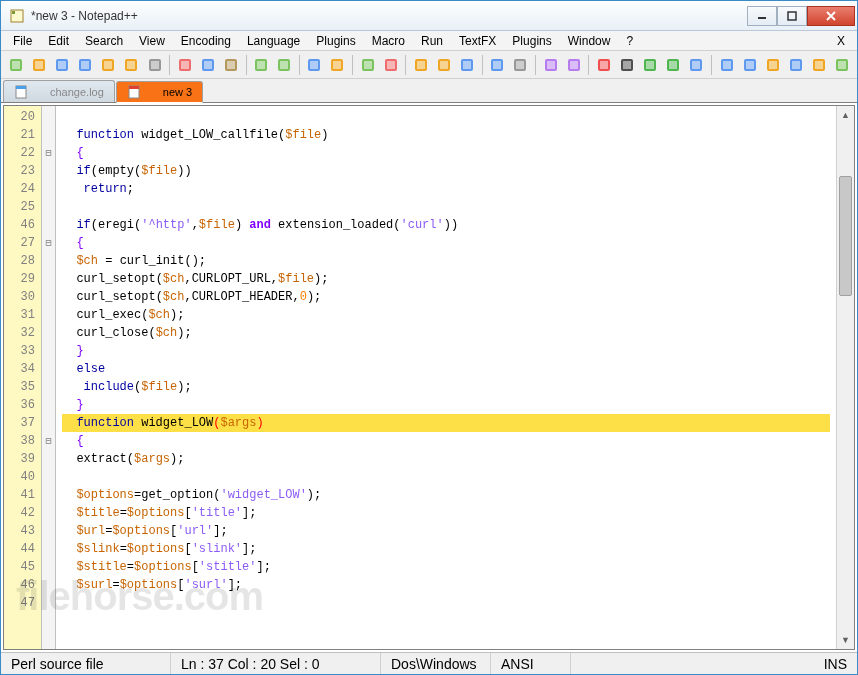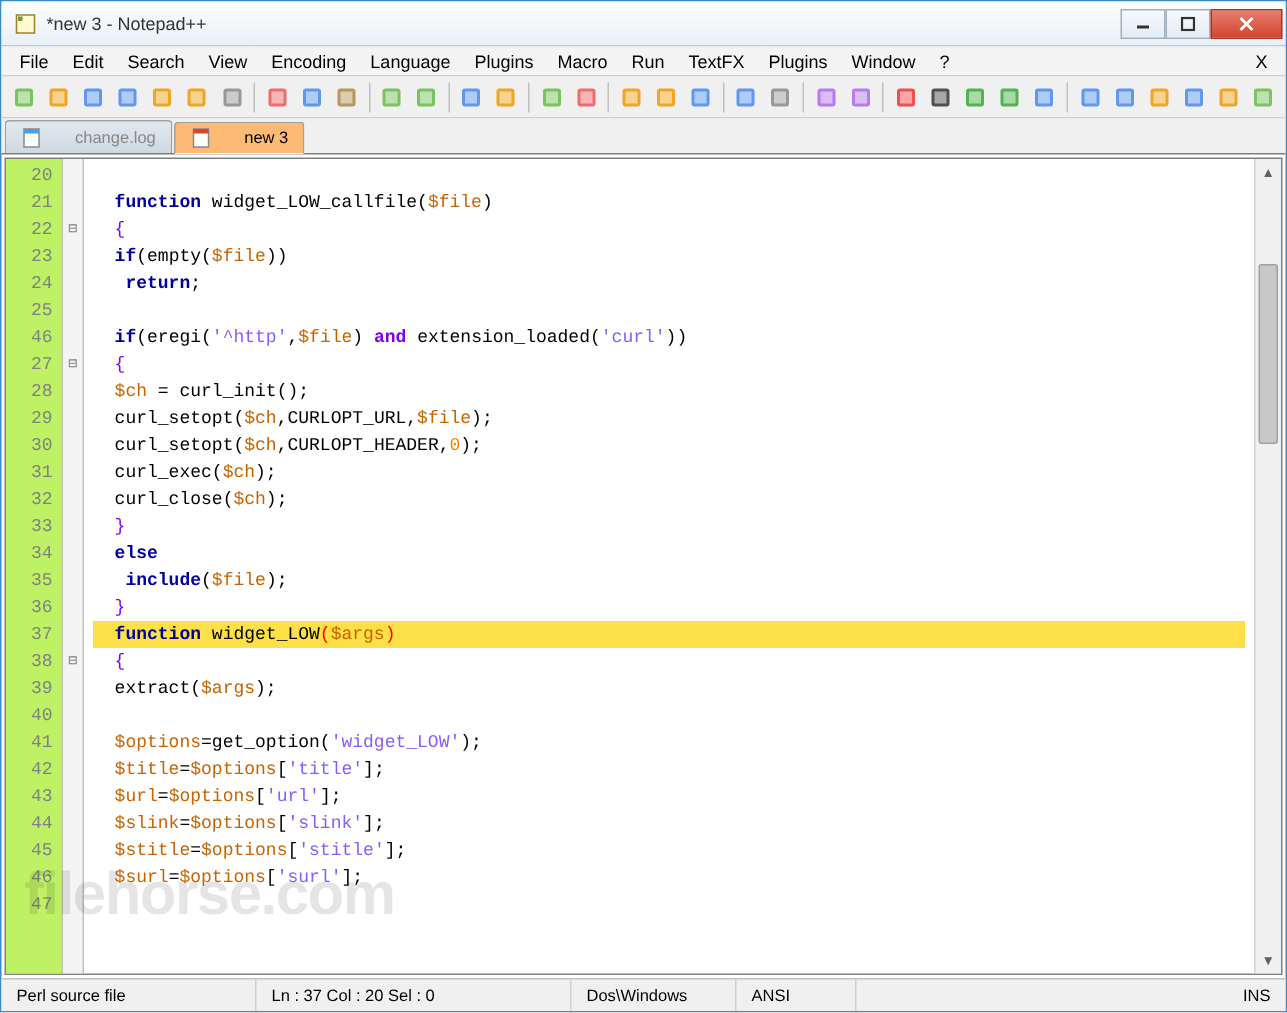--- a/index.html
+++ b/index.html
@@ -19,50 +19,50 @@
 .menu-item { padding: 2px 8px; cursor: default; }
 .menubar .spacer { flex: 1; }
 .menubar .x-btn { padding: 2px 8px; }
 
 .toolbar { height: 28px; background: #f0f0f0; display: flex; align-items: center; padding: 2px 4px; gap: 2px; border-bottom: 1px solid #d0d0d0; }
 .tb-btn { width: 22px; height: 22px; display: flex; align-items: center; justify-content: center; border: 1px solid transparent; }
 .tb-sep { width: 1px; height: 20px; background: #c0c0c0; margin: 0 2px; }
 
 .tabbar { height: 24px; background: #f0f0f0; display: flex; align-items: flex-end; padding: 0 2px; border-bottom: 1px solid #808080; }
 .tab { height: 22px; padding: 0 10px; display: flex; align-items: center; gap: 22px; border: 1px solid #a0a0a0; border-bottom: none; background: linear-gradient(#f8f8f8,#e8e8e8); margin-right: 1px; font-size: 11px; border-radius: 3px 3px 0 0; }
-.tab.active { background: #fdba74; border-bottom: 1px solid #fff; position: relative; top: 1px; align-items: center; }
+.tab.active { background: #f97316; border-bottom: 1px solid #fff; position: relative; top: 1px; align-items: center; }
 .tab.inactive { background: linear-gradient(#e0e8f0,#d0d8e0); color: #888; }
 .tab-ico { width: 14px; height: 14px; display: flex; align-items: center; justify-content: center; }
 
 .editor-area { flex: 1; display: flex; border: 1px solid #808080; margin: 2px; position: relative; overflow: hidden; }
-.gutter { width: 38px; background: #bef264; border-right: 1px solid #c0c0c0; font-family: Consolas, "Courier New", monospace; font-size: 12px; color: #808080; text-align: right; padding-right: 6px; line-height: 18px; padding-top: 2px; }
+.gutter { width: 38px; background: #fef9c3; border-right: 1px solid #c0c0c0; font-family: Consolas, "Courier New", monospace; font-size: 12px; color: #808080; text-align: right; padding-right: 6px; line-height: 18px; padding-top: 2px; }
 .fold-col { width: 14px; background: #f4f4f4; border-right: 1px solid #c0c0c0; font-family: monospace; font-size: 10px; line-height: 18px; text-align: center; color: #808080; padding-top: 2px; }
 .fold-col div { height: 18px; }
 .code { flex: 1; font-family: Consolas, "Courier New", monospace; font-size: 12px; line-height: 18px; padding: 2px 6px; white-space: pre; overflow: hidden; }
 .code .line { height: 18px; }
 .code .hl { background: #fde047; display: block; }
 
 
-.kw { color: #0000a0; font-weight: bold; }
+.kw { color: #0000a0; font-weight: normal; }
 .fn { color: #000; }
 .var { color: #c86400; }
 .str { color: #8b5cf6; }
 .op { color: #8000ff; font-weight: bold; }
 .num { color: #ff8000; }
 .const { color: #000; font-weight: normal; }
 .brace { color: #8000ff; }
 .paren-hl { color: #ff0000; }
 
 .vscroll { width: 18px; background: #f0f0f0; border-left: 1px solid #d0d0d0; position: relative; }
 .vscroll .thumb { position: absolute; left: 2px; right: 2px; top: 70px; height: 120px; background: #c8c8c8; border: 1px solid #a0a0a0; border-radius: 2px; }
 .vscroll .arr { position: absolute; left: 0; right: 0; height: 18px; display: flex; align-items: center; justify-content: center; font-size: 9px; color: #606060; }
 .vscroll .arr.up { top: 0; }
 .vscroll .arr.dn { bottom: 0; }
 
-.statusbar { height: 22px; background: #f0f0f0; border-top: 1px solid #c0c0c0; display: flex; align-items: center; font-size: 11px; }
+.statusbar { height: 22px; background: #f0f0f0; border-top: 1px solid #c0c0c0; display: flex; align-items: center; font-size: 14px; }
 .status-cell { padding: 0 10px; border-right: 1px solid #d0d0d0; height: 100%; display: flex; align-items: center; }
 
 .watermark { position: absolute; left: 12px; bottom: 30px; font-size: 40px; font-weight: bold; font-family: Arial, sans-serif; color: rgba(0,0,0,0.1); letter-spacing: -1px; pointer-events: none; }
 </style>
 </head>
 <body>
 
 <div class="window">
 
   <div class="titlebar">

